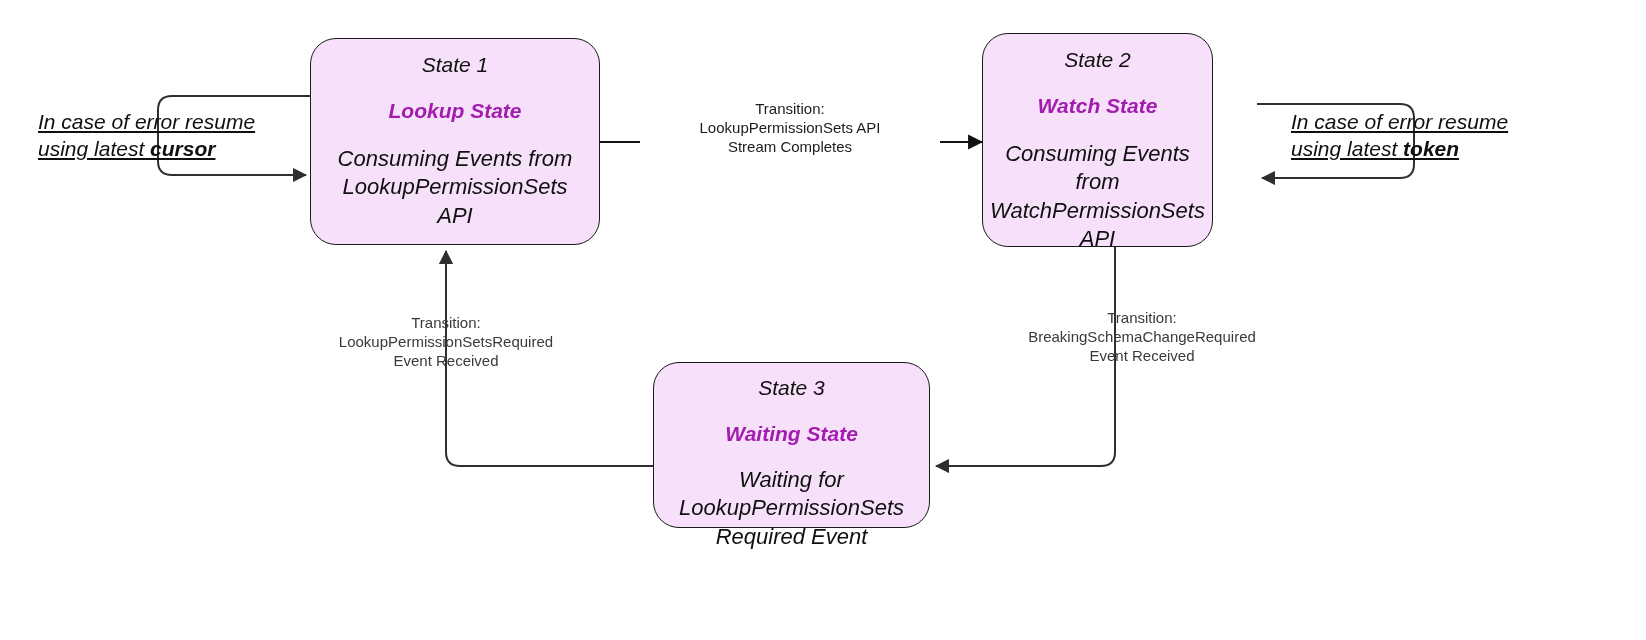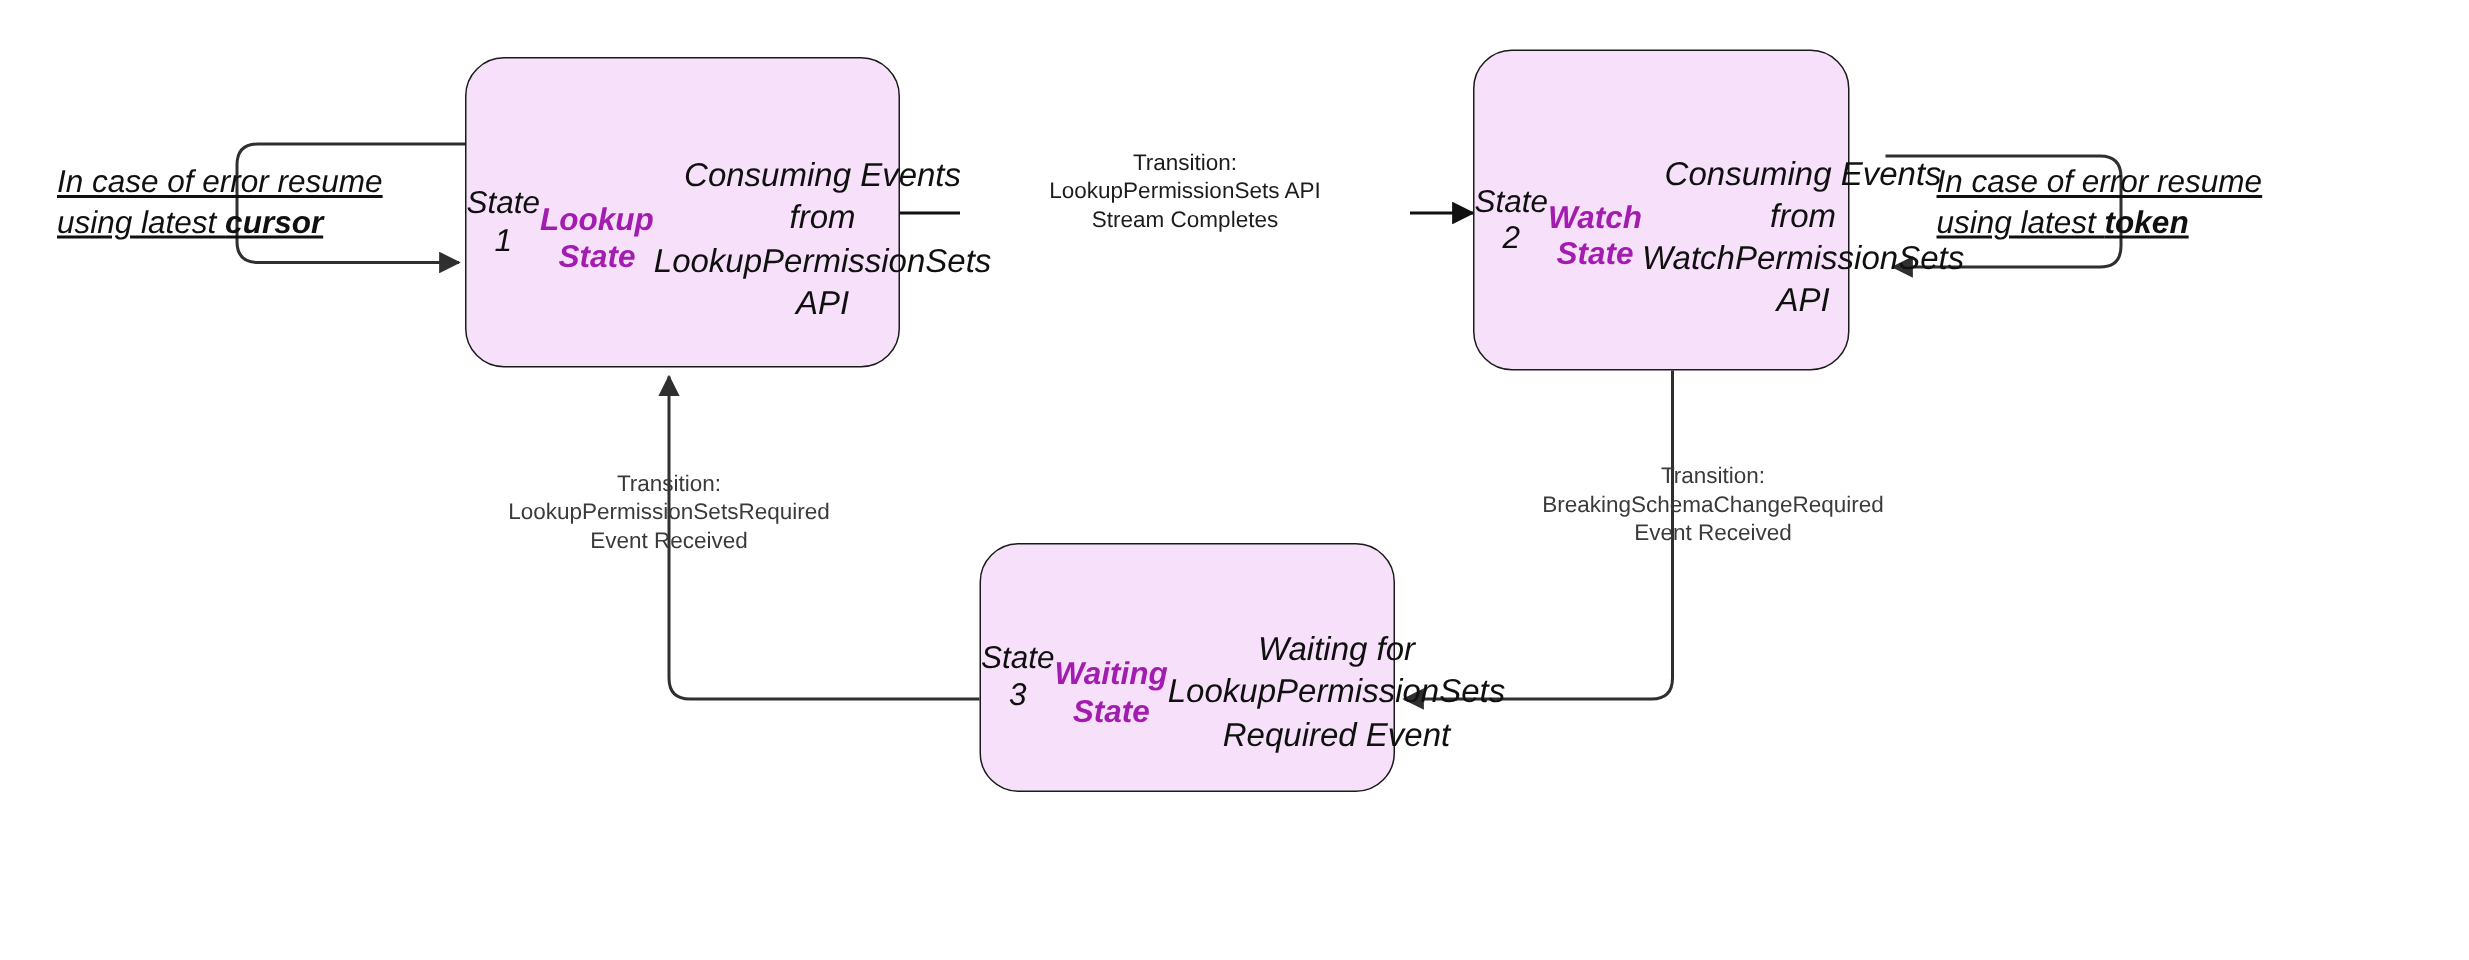--- a/index.html
+++ b/index.html
@@ -22,21 +22,21 @@
     width: 1646px;
     height: 640px;
   }
   .state-box {
     position: absolute;
     box-sizing: border-box;
     background: #f7e1fa;
     border: 1.6px solid #1a1a1a;
     border-radius: 26px;
     display: flex;
-    flex-direction: row;
+    flex-direction: column;
     align-items: center;
     z-index: 2;
   }
   .state-id {
     font-style: italic;
     font-size: 21px;
     color: #101010;
     line-height: 1.15;
     text-align: center;
   }
@@ -113,21 +113,21 @@
   </svg>
 
   <div class="state-box" style="left:310px; top:38px; width:290px; height:207px; padding-top:14px;">
     <div class="state-id">State 1</div>
     <div class="state-title" style="margin-top:22px;">Lookup State</div>
     <div class="state-desc" style="margin-top:22px;">Consuming Events from
 LookupPermissionSets
 API</div>
   </div>
 
-  <div class="state-box" style="left:982px; top:33px; width:251px; height:214px; padding-top:14px;">
+  <div class="state-box" style="left:982px; top:33px; width:231px; height:214px; padding-top:14px;">
     <div class="state-id">State 2</div>
     <div class="state-title" style="margin-top:22px;">Watch State</div>
     <div class="state-desc" style="margin-top:22px;">Consuming Events from
 WatchPermissionSets
 API</div>
   </div>
 
   <div class="state-box" style="left:653px; top:362px; width:277px; height:166px; padding-top:13px;">
     <div class="state-id">State 3</div>
     <div class="state-title" style="margin-top:22px;">Waiting State</div>

